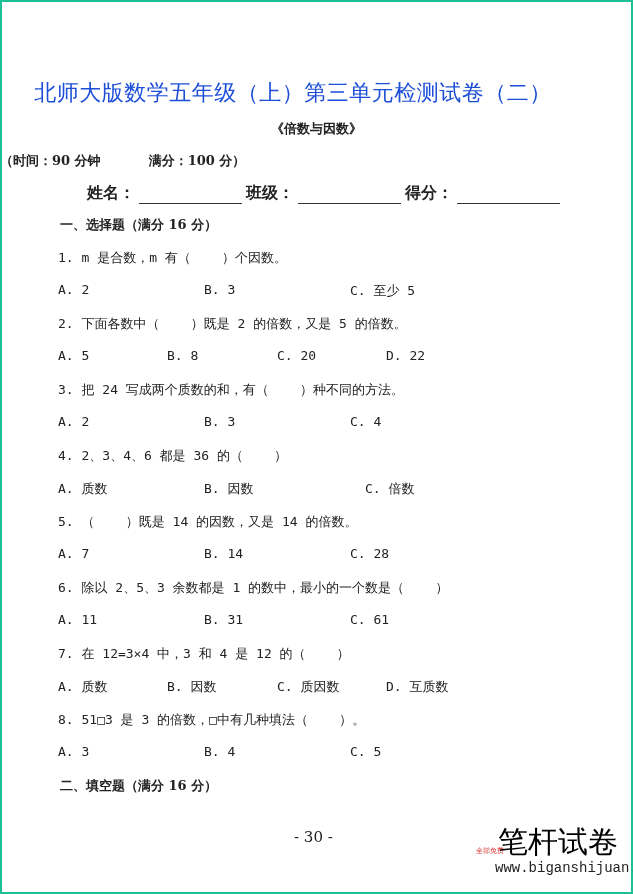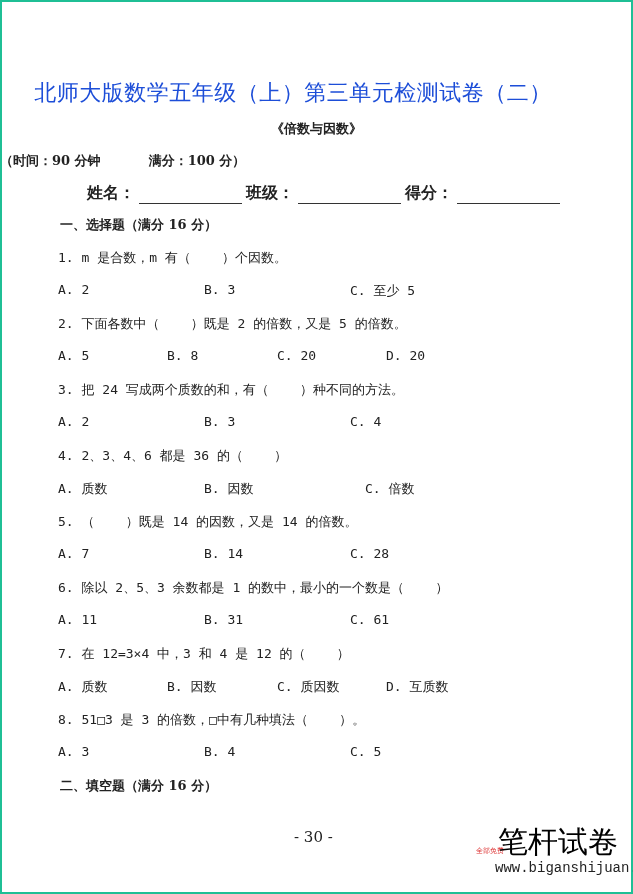--- a/index.html
+++ b/index.html
@@ -50,21 +50,21 @@
   <span class="opt" style="left:0">A. 2</span>
   <span class="opt" style="left:146px">B. 3</span>
   <span class="opt" style="left:292px">C. 至少 5</span>
 </div>
 
 <div class="q" style="top:315px">2. 下面各数中（    ）既是 2 的倍数，又是 5 的倍数。</div>
 <div class="opts" style="top:348px">
   <span class="opt" style="left:0">A. 5</span>
   <span class="opt" style="left:109px">B. 8</span>
   <span class="opt" style="left:219px">C. 20</span>
-  <span class="opt" style="left:328px">D. 20</span>
+  <span class="opt" style="left:328px">D. 22</span>
 </div>
 
 <div class="q" style="top:381px">3. 把 24 写成两个质数的和，有（    ）种不同的方法。</div>
 <div class="opts" style="top:414px">
   <span class="opt" style="left:0">A. 2</span>
   <span class="opt" style="left:146px">B. 3</span>
   <span class="opt" style="left:292px">C. 4</span>
 </div>
 
 <div class="q" style="top:447px">4. 2、3、4、6 都是 36 的（    ）</div>

